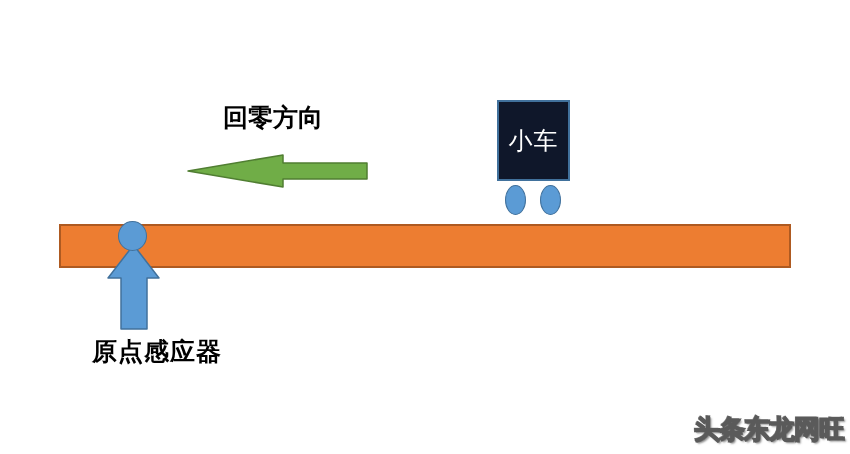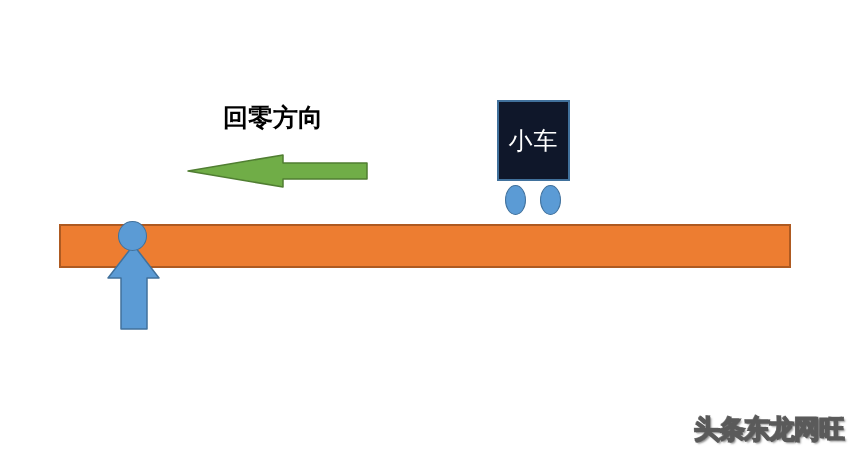--- a/index.html
+++ b/index.html
@@ -142,16 +142,17 @@
   <div class="wheel wheel-left"></div>
   <div class="wheel wheel-right"></div>
 
   <div class="rail"></div>
 
   <svg class="sensor-arrow" viewBox="0 0 53 86">
     <polygon points="26.5,1 52,34 40,34 40,85 14,85 14,34 1,34" fill="#5B9BD5" stroke="#41719C" stroke-width="1.5" stroke-linejoin="round"></polygon>
   </svg>
   <div class="sensor-head"></div>
 
+  <div class="label sensor-label">原点感应器</div>
 
   <div class="watermark">头条东龙网旺</div>
 
 </div>
 
 </body></html>

